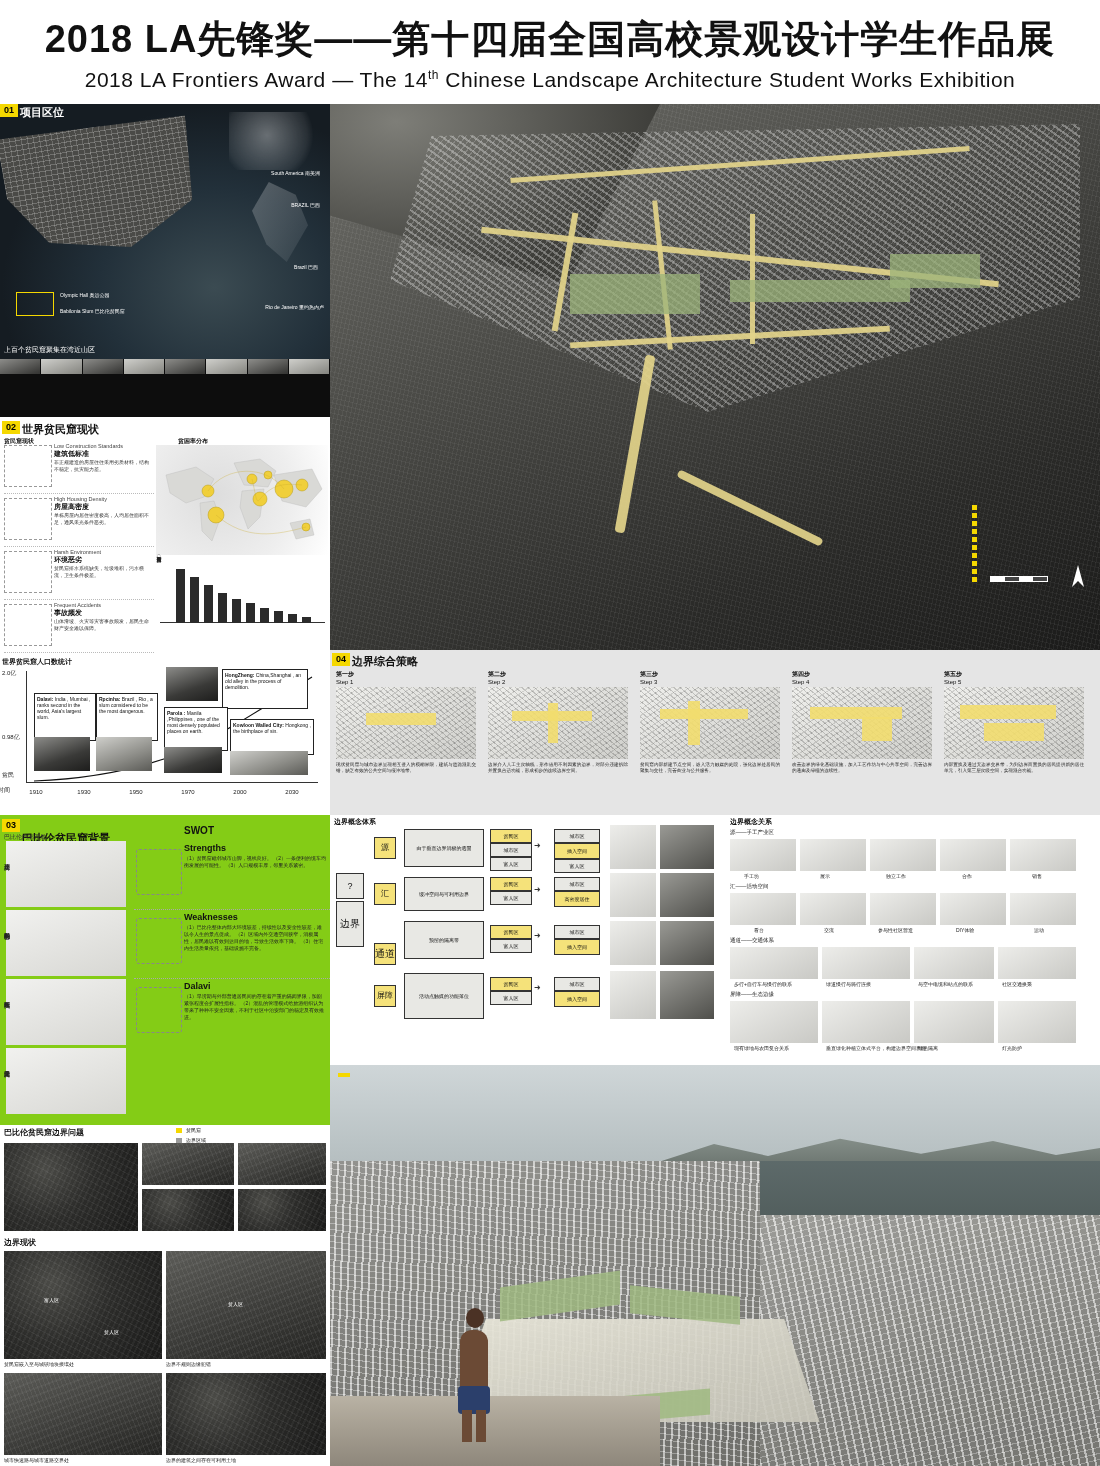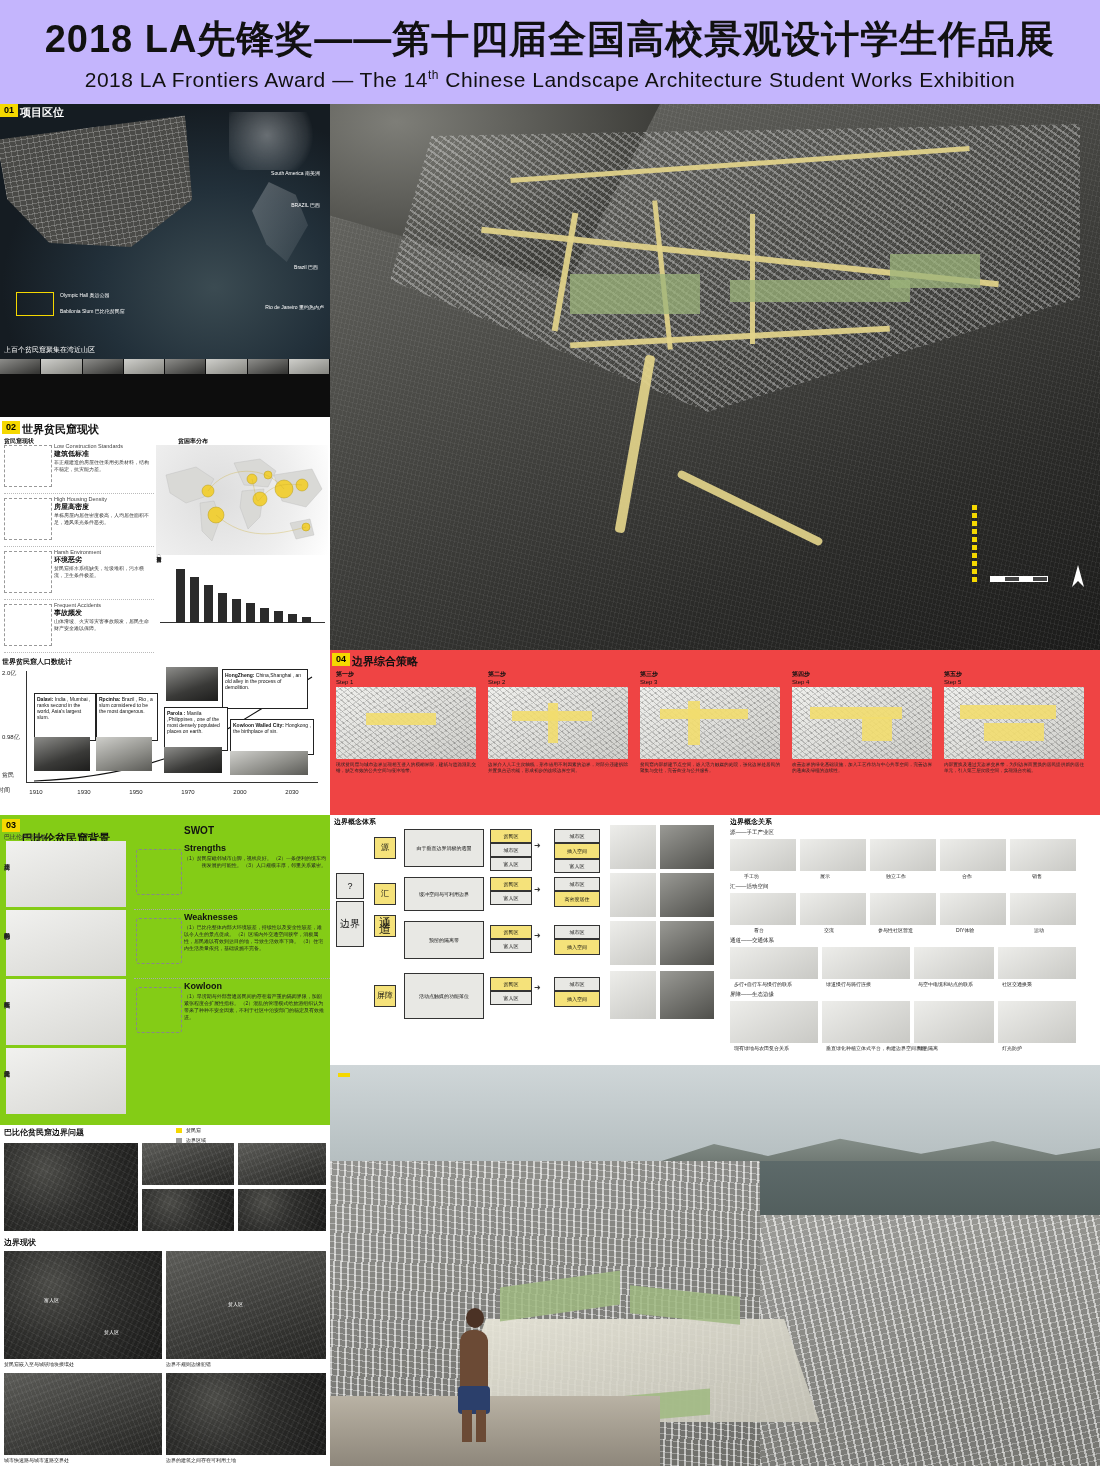--- a/index.html
+++ b/index.html
@@ -1,20 +1,20 @@
 <!DOCTYPE html>
 <html><head>
 <meta charset="utf-8">
 <style>
   html,body{margin:0;padding:0;background:#111;}
   body{width:1100px;height:1466px;font-family:"Liberation Sans",sans-serif;position:relative;overflow:hidden;}
   .poster{position:absolute;left:0;top:0;width:1100px;height:1466px;background:#0d0d0d;}
 
   
-  .header{position:absolute;left:0;top:0;width:1100px;height:104px;background:#c4b5fd;}
+  .header{position:absolute;left:0;top:0;width:1100px;height:104px;background:#ffffff;}
   .header .cn{position:absolute;left:0;top:18px;width:1100px;text-align:center;font-size:38px;font-weight:bold;color:#111;letter-spacing:1px;line-height:42px;}
   .header .en{position:absolute;left:0;top:68px;width:1100px;text-align:center;font-size:21px;color:#111;letter-spacing:.5px;}
   .header .en sup{font-size:12px;}
 
   
   .panel{position:absolute;overflow:hidden;}
   .tag{position:absolute;background:#f5d800;color:#000;font-size:9px;font-weight:bold;padding:1px 4px;line-height:11px;}
   .ttl{position:absolute;color:#fff;font-size:11px;font-weight:bold;}
   .ttl.dark{color:#111;}
   .tiny{font-size:5px;line-height:7px;}
@@ -112,21 +112,21 @@
   #bigplan .titleen{position:absolute;left:14px;top:36px;color:#fff;font-size:20px;letter-spacing:3px;}
   #bigplan .subcn{position:absolute;left:14px;top:60px;color:#fff;font-size:9px;}
   #bigplan .legend{position:absolute;right:120px;bottom:66px;color:#fff;font-size:5.5px;line-height:8px;}
   #bigplan .legend i{display:inline-block;width:5px;height:5px;margin-right:3px;background:#f5d800;}
   #bigplan .scalebar{position:absolute;right:52px;bottom:68px;color:#fff;font-size:5px;text-align:center;}
   #bigplan .scalebar .sb{width:56px;height:4px;background:linear-gradient(90deg,#fff 0 25%,#444 25% 50%,#fff 50% 75%,#444 75% 100%);border:.5px solid #fff;}
   #bigplan .north{position:absolute;right:14px;bottom:60px;color:#fff;text-align:center;font-size:14px;font-weight:bold;}
   #bigplan .desc{position:absolute;right:8px;bottom:4px;width:250px;color:#ddd;font-size:5px;line-height:7px;text-align:justify;}
 
   
-  #sec04{left:330px;top:650px;width:770px;height:165px;background:#ef4444;}
+  #sec04{left:330px;top:650px;width:770px;height:165px;background:#e5e5e5;}
   .step{position:absolute;top:20px;width:140px;}
   .step .sn{font-size:6px;color:#111;font-weight:bold;}
   .step .se{font-size:6px;color:#111;}
   .step .img{margin-top:2px;width:140px;height:72px;background:linear-gradient(150deg,#efefec,#cfcfcb);
        position:relative;overflow:hidden;}
   .step .img:after{content:"";position:absolute;inset:0;
        background:repeating-linear-gradient(40deg, rgba(0,0,0,.18) 0 1px, rgba(0,0,0,0) 1px 4px),
                   repeating-linear-gradient(-35deg, rgba(0,0,0,.12) 0 1px, rgba(0,0,0,0) 1px 5px);}
   .step .yel{position:absolute;z-index:3;background:#f2dd6e;opacity:.9;}
   .step .txt{margin-top:3px;font-size:4.6px;line-height:6px;color:#222;text-align:justify;}
@@ -365,37 +365,37 @@
       <div class="axon">
           <span class="lab">代际关系断裂</span>
         </div>
       <div class="axon">
           <span class="lab">露天火灾隐患</span>
         </div>
     </div>
 
     <div class="swot">
       <div style="position:absolute;left:50px;top:-16px;font-size:10px;font-weight:bold;color:#111;">SWOT</div>
-      <div class="swotblk" style="top:0;text-align:right;">
+      <div class="swotblk" style="top:0;">
         <div class="sicon"></div>
         <div class="stitle">Strengths</div>
         <div class="sbody">（1）贫民窟毗邻城市山脚，视线良好。
 （2）一条便利的缆车均衡发展的可能性。
 （3）人口规模丰厚，邻里关系紧密。</div>
       </div>
       <div class="swotblk">
         <div class="sicon"></div>
         <div class="stitle">Weaknesses</div>
         <div class="sbody">（1）巴比伦整体内部大环境较差，持续性以及安全性较差，难以令人生的景点促成。
 （2）区域内外交通空间狭窄，消极属性，居民难以有效到达目的地，导致生活效率下降。
 （3）住宅内生活质量依托，基础设施不完备。</div>
       </div>
       <div class="swotblk" style="border:none">
         <div class="sicon"></div>
-        <div class="stitle">Kowloon</div>
+        <div class="stitle">Dalavi</div>
         <div class="sbody">（1）旱涝期与外部普通居民间的存在着严重的隔阂界限，加剧紧张程度会扩展性指标。
 （2）混乱的管理模式给旅游组织认为带来了种种不安全因素，不利于社区中治安部门的稳定及有效推进。</div>
       </div>
     </div>
   </div>
 
   <div class="panel" id="sec03b">
     <div class="hd" style="left:4px;top:2px;">巴比伦贫民窟边界问题</div>
     <div style="position:absolute;left:186px;top:2px;font-size:5px;color:#111;">贫民窟</div>
     <div style="position:absolute;left:186px;top:12px;font-size:5px;color:#111;">边界区域</div>
@@ -523,21 +523,21 @@
   </div>
 
   <div class="panel" id="sec05">
     <div style="position:absolute;left:4px;top:2px;font-size:7px;font-weight:bold;color:#111;">边界概念体系</div>
     <div style="position:absolute;left:400px;top:2px;font-size:7px;font-weight:bold;color:#111;">边界概念关系</div>
 
     <div class="cbox g" style="left:6px;top:86px;width:26px;height:44px;font-size:10px;">边界</div>
     <div class="cbox g" style="left:6px;top:58px;width:26px;height:24px;font-size:9px;">?</div>
     <div class="cbox y" style="left:44px;top:22px;width:20px;height:20px;font-size:8px;">源</div>
     <div class="cbox y" style="left:44px;top:68px;width:20px;height:20px;font-size:8px;">汇</div>
-    <div class="cbox y" style="left:44px;top:100px;width:20px;height:20px;font-size:12px;">通道</div>
+    <div class="cbox y" style="left:44px;top:128px;width:20px;height:20px;font-size:10px;">通道</div>
     <div class="cbox y" style="left:44px;top:170px;width:20px;height:20px;font-size:8px;">屏障</div>
 
     <div class="cbox g" style="left:74px;top:14px;width:78px;height:36px;">由于垂直边界消极的透固</div>
     <div class="cbox g" style="left:74px;top:62px;width:78px;height:32px;">缓冲空间与可利用边界</div>
     <div class="cbox g" style="left:74px;top:106px;width:78px;height:36px;">预留的隔离带</div>
     <div class="cbox g" style="left:74px;top:158px;width:78px;height:44px;">活动点触媒的功能落位</div>
 
     <div class="cbox y" style="left:160px;top:14px;width:40px;height:12px;">贫民区</div>
     <div class="cbox g" style="left:160px;top:28px;width:40px;height:12px;">城市区</div>
     <div class="cbox g" style="left:160px;top:42px;width:40px;height:12px;">富人区</div>

